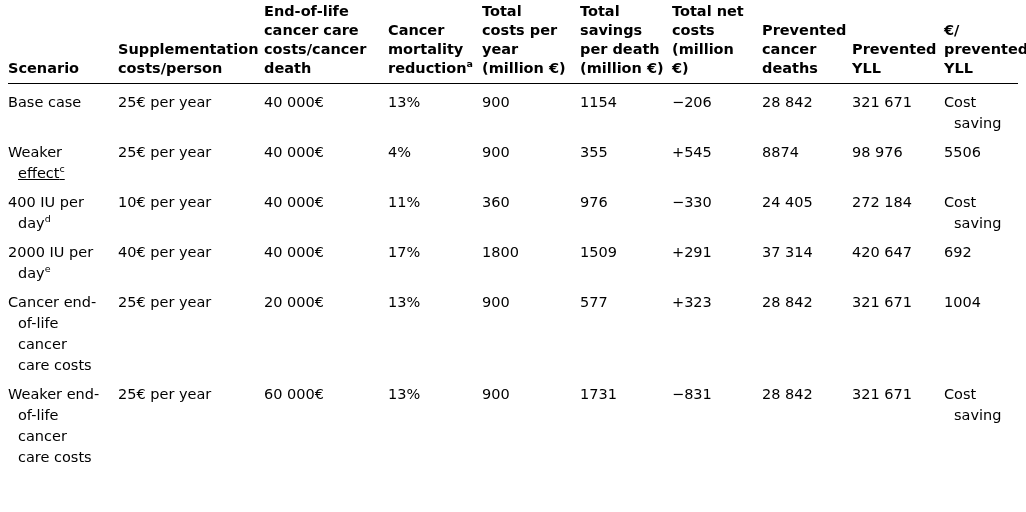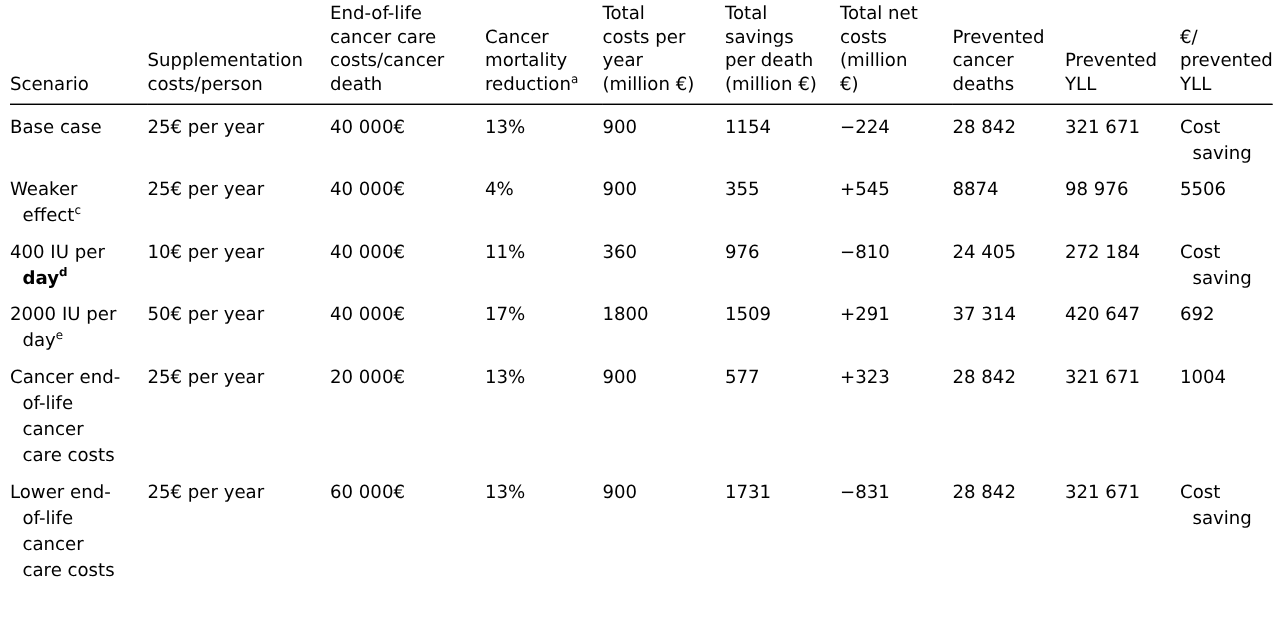--- a/index.html
+++ b/index.html
@@ -20,21 +20,21 @@
     padding-top: 2px;
     box-sizing: border-box;
   }
   table.data-table {
     border-collapse: collapse;
     width: 1010px;
     margin-left: 8px;
     table-layout: fixed;
   }
   table.data-table thead th {
-    font-weight: normal;
+    font-weight: bold;
     font-size: 14.5px;
     line-height: 19px;
     text-align: left;
     vertical-align: bottom;
     padding: 0 6px 5px 0;
     border-bottom: 1.3px solid #000000;
   }
   table.data-table tbody td {
     font-size: 14.5px;
     line-height: 21px;
@@ -142,69 +142,69 @@
     <tbody>
         <tr>
           <td>
             <span class="hang">Base case</span>
           </td>
           <td>25€ per year</td>
           <td>40 000€</td>
           <td>13%</td>
           <td>900</td>
           <td>1154</td>
-          <td>−224</td>
+          <td>−206</td>
           <td>28 842</td>
           <td>321 671</td>
           <td>
             <span class="hang">Cost</span>
             <span class="hang" style="padding-left: 10px;">saving</span>
           </td>
         </tr>
         <tr>
           <td>
             <span class="hang">Weaker</span>
-            <span class="hang" style="padding-left: 10px;">effect<sup>c</sup></span>
+            <span class="hang" style="padding-left: 10px; text-decoration: underline;">effect<sup>c</sup></span>
           </td>
           <td>25€ per year</td>
           <td>40 000€</td>
           <td>4%</td>
           <td>900</td>
           <td>355</td>
           <td>+545</td>
           <td>8874</td>
           <td>98 976</td>
           <td>
             <span class="hang">5506</span>
           </td>
         </tr>
         <tr>
           <td>
             <span class="hang">400 IU per</span>
-            <span class="hang" style="padding-left: 10px; font-weight: bold;">day<sup>d</sup></span>
+            <span class="hang" style="padding-left: 10px;">day<sup>d</sup></span>
           </td>
           <td>10€ per year</td>
           <td>40 000€</td>
           <td>11%</td>
           <td>360</td>
           <td>976</td>
-          <td>−810</td>
+          <td>−330</td>
           <td>24 405</td>
           <td>272 184</td>
           <td>
             <span class="hang">Cost</span>
             <span class="hang" style="padding-left: 10px;">saving</span>
           </td>
         </tr>
         <tr>
           <td>
             <span class="hang">2000 IU per</span>
             <span class="hang" style="padding-left: 10px;">day<sup>e</sup></span>
           </td>
-          <td>50€ per year</td>
+          <td>40€ per year</td>
           <td>40 000€</td>
           <td>17%</td>
           <td>1800</td>
           <td>1509</td>
           <td>+291</td>
           <td>37 314</td>
           <td>420 647</td>
           <td>
             <span class="hang">692</span>
           </td>
@@ -223,21 +223,21 @@
           <td>577</td>
           <td>+323</td>
           <td>28 842</td>
           <td>321 671</td>
           <td>
             <span class="hang">1004</span>
           </td>
         </tr>
         <tr>
           <td>
-            <span class="hang">Lower end-</span>
+            <span class="hang">Weaker end-</span>
             <span class="hang" style="padding-left: 10px;">of-life</span>
             <span class="hang" style="padding-left: 10px;">cancer</span>
             <span class="hang" style="padding-left: 10px;">care costs</span>
           </td>
           <td>25€ per year</td>
           <td>60 000€</td>
           <td>13%</td>
           <td>900</td>
           <td>1731</td>
           <td>−831</td>

